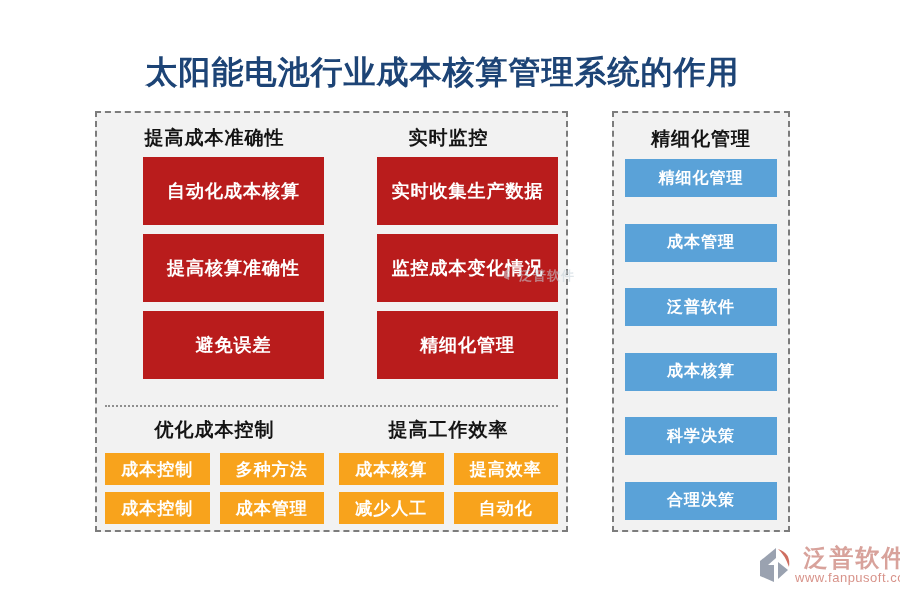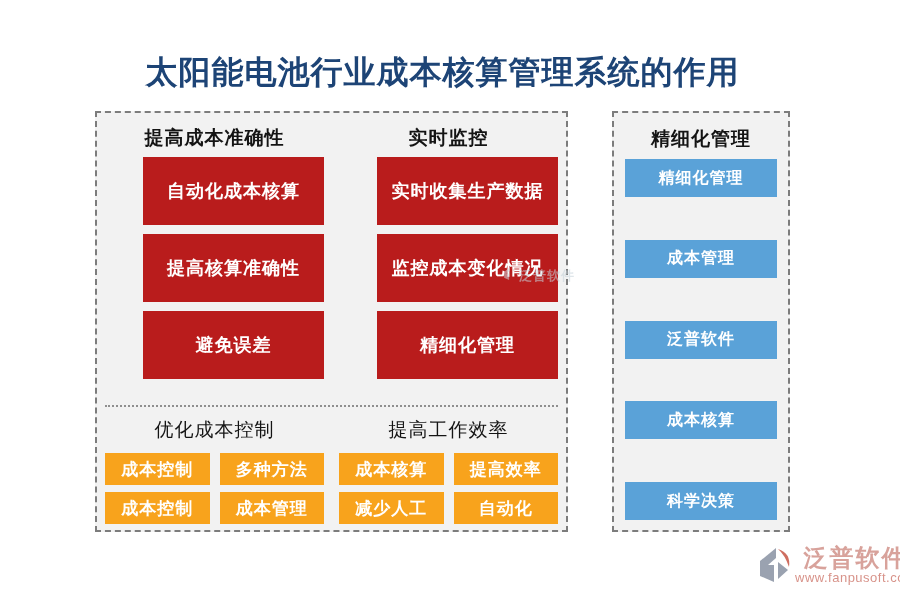--- a/index.html
+++ b/index.html
@@ -34,21 +34,21 @@
     font-size:18px;font-weight:bold;letter-spacing:1px;
     display:flex;align-items:center;justify-content:center;white-space:nowrap;margin-left:38px;
   }
   .col .blue-btn:last-child{margin-bottom:0;}
 
   .separator{border-top:2px dotted #8f8f8f;margin:26px 0 0;}
 
   .bottom-grid{display:grid;grid-template-columns:1fr 1fr;column-gap:15px;}
   .bhdr{
     height:46px;display:flex;align-items:center;justify-content:center;
-    font-size:19px;font-weight:normal;color:#141414;letter-spacing:1px;
+    font-size:19px;font-weight:bold;color:#141414;letter-spacing:1px;
   }
   .orange-grid{display:grid;grid-template-columns:1fr 1fr;gap:7px 10px;}
   .orange-btn{
     height:32px;background:#f8a31c;color:#ffffff;font-size:17px;font-weight:bold;
     letter-spacing:1px;display:flex;align-items:center;justify-content:center;white-space:nowrap;
   }
 
   .r-header{
     height:40px;display:flex;align-items:center;justify-content:center;
     font-size:19px;font-weight:bold;color:#141414;letter-spacing:1px;
@@ -118,20 +118,21 @@
   </section>
 
   <aside class="panel right-panel">
     <div class="r-header">精细化管理</div>
     <div class="r-btns">
       <div class="r-btn">精细化管理</div>
       <div class="r-btn">成本管理</div>
       <div class="r-btn">泛普软件</div>
       <div class="r-btn">成本核算</div>
       <div class="r-btn">科学决策</div>
+      <div class="r-btn">合理决策</div>
     </div>
   </aside>
 
   <div class="watermark">
     <span>
       <svg width="13" height="15" viewBox="0 0 34 38" aria-hidden="true">
         <polygon points="3,15 18,2 18,12 3,25" fill="#cdd6dd"></polygon>
         <polygon points="3,19 16,19 16,36 3,30" fill="#cdd6dd"></polygon>
         <path d="M21 3 Q32 7 31 19 Q27 9 21 3 Z" fill="#e0b4ab"></path>
       </svg>

